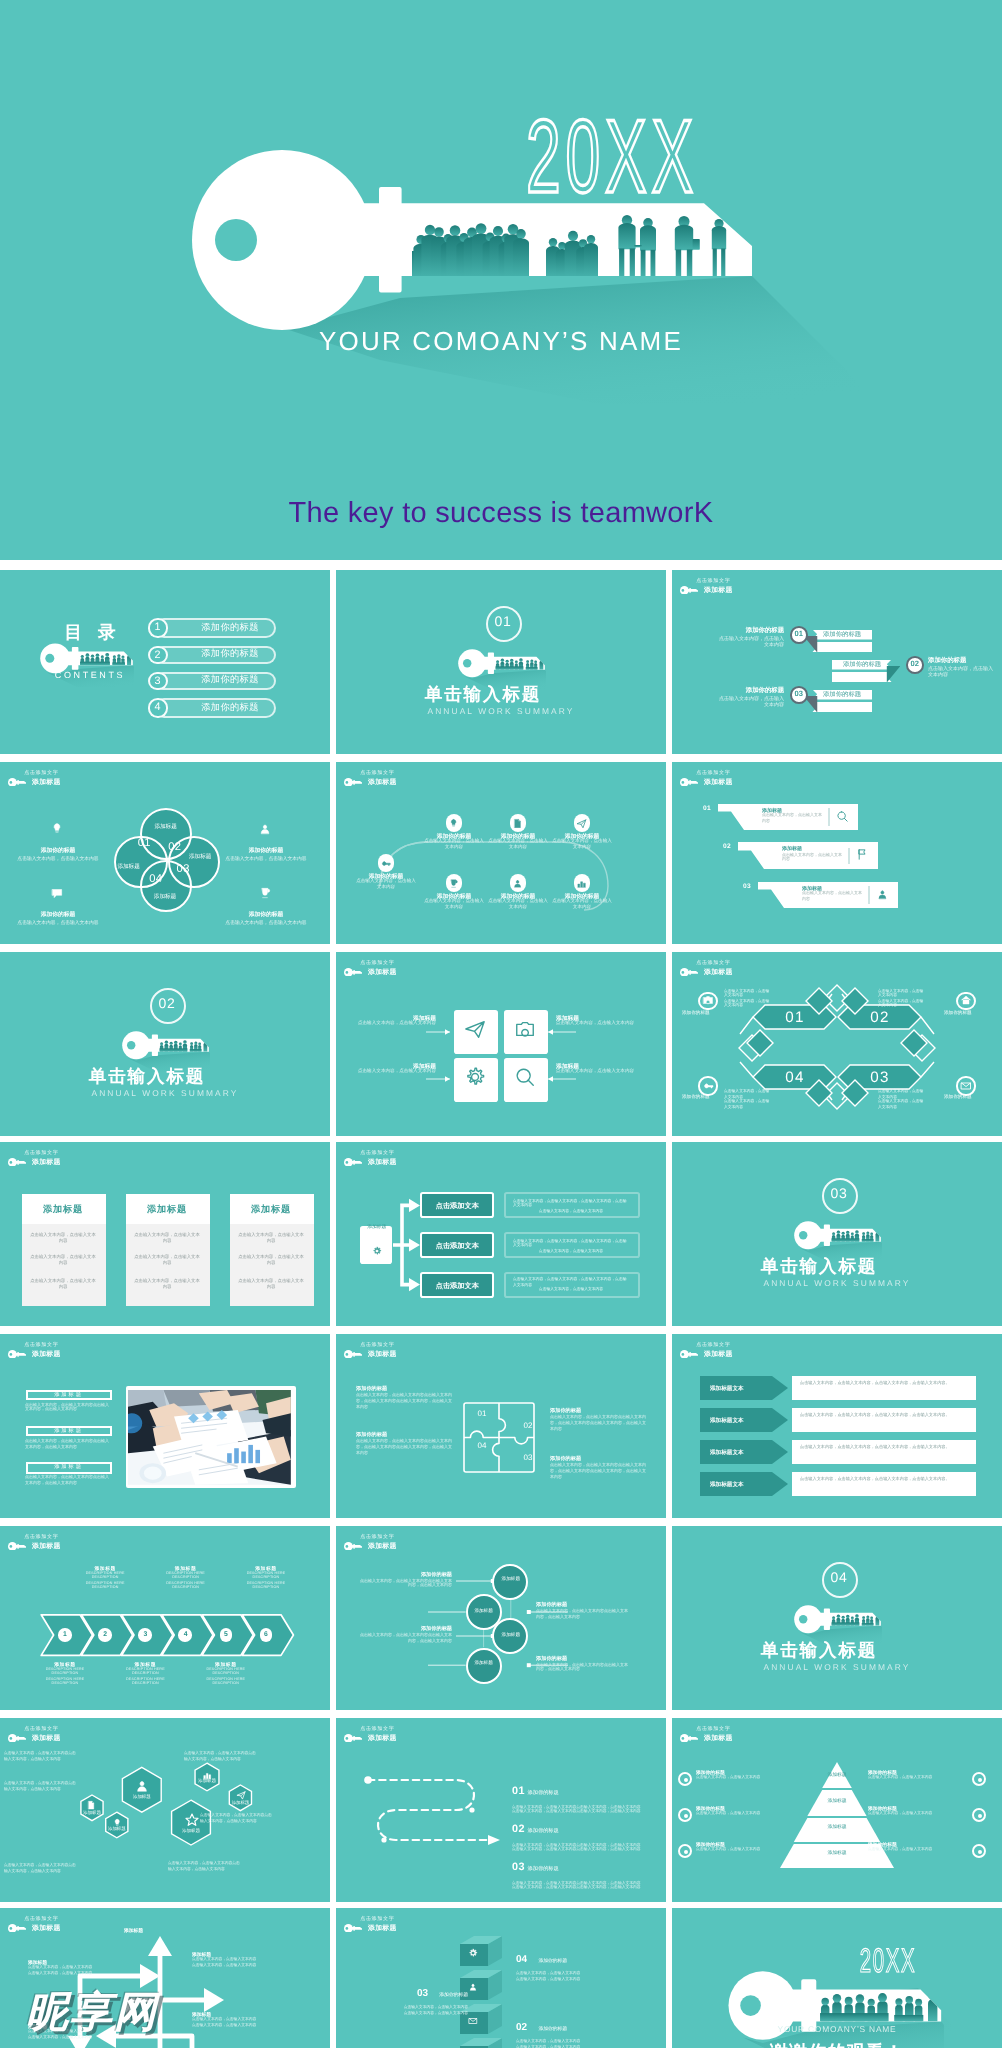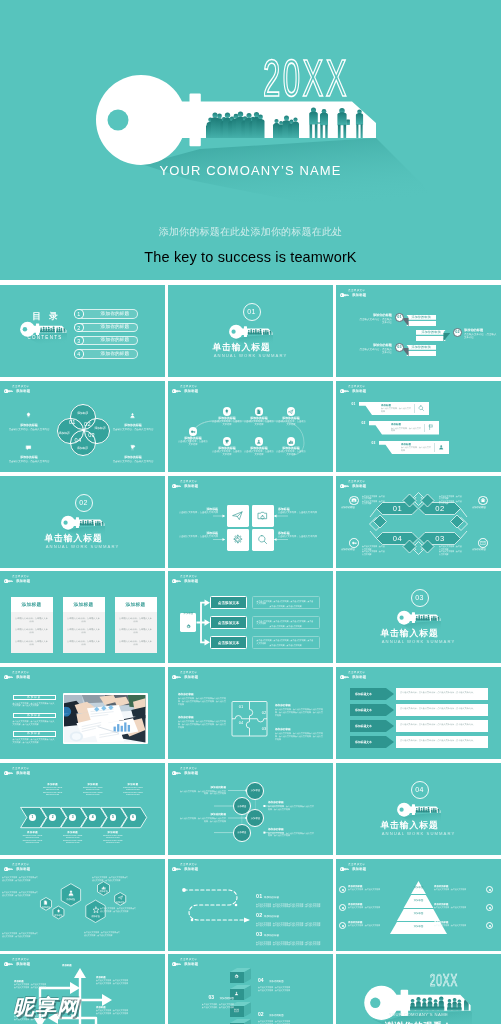--- a/index.html
+++ b/index.html
@@ -10,21 +10,21 @@
   .hero{position:absolute;left:0;top:0;width:501px;height:280px;background:#57c4bd;overflow:hidden;}
   .hero-svg{position:absolute;left:0;top:0;}
   .hero-year-svg{position:absolute;left:0;top:0;}
   .hero-company{position:absolute;left:0;top:164px;width:501px;text-align:center;
     font-size:13px;color:#ffffff;letter-spacing:1.1px;line-height:14px;}
   .hero-title{position:absolute;left:0;top:190px;width:501px;text-align:center;
     font-size:23px;color:#ffffff;font-weight:bold;letter-spacing:1.6px;line-height:24px;}
   .hero-sub{position:absolute;left:0;top:226px;width:501px;text-align:center;
     font-size:10px;color:#cfeceb;letter-spacing:0.2px;line-height:12px;}
   .hero-tag{position:absolute;left:0;top:249px;width:501px;text-align:center;
-    font-size:14.5px;color:#000000;letter-spacing:0.15px;line-height:16px;}
+    font-size:14.5px;color:#4c1d95;letter-spacing:0.15px;line-height:16px;}
   
   .grid{position:absolute;left:0;top:0;width:501px;height:1024px;}
   .slide{position:absolute;background:#57c4bd;overflow:hidden;}
   .slide-inner{position:absolute;left:0;top:0;width:165px;height:92px;
      transform-origin:0 0;}
   
   .minikey{position:absolute;left:3.8px;top:4.5px;width:46px;height:12px;}
   .minikey svg{position:absolute;left:0;top:3px;}
   .mk-t1{position:absolute;left:8.3px;top:0px;font-size:2.5px;color:#ffffff;letter-spacing:0.35px;white-space:nowrap;line-height:2.8px;opacity:.92;}
   .mk-t2{position:absolute;left:12.2px;top:3.5px;font-size:3.4px;color:#ffffff;font-weight:bold;letter-spacing:0.2px;white-space:nowrap;line-height:4px;}
@@ -294,21 +294,20 @@
           <circle cx="359.5" cy="111.80" r="2.30"></circle>
           <path d="M355.90,124.63 L355.90,115.11 C355.90,113.51 358.50,113.01 359.50,113.01 C360.50,113.01 363.10,113.51 363.10,115.11 L363.10,124.63 Z"></path>
           <rect x="356.33" y="124.23" width="2.09" height="14.37"></rect>
           <rect x="360.58" y="124.23" width="2.09" height="14.37"></rect>
         </g>
     </svg>
     <svg class="hero-year-svg" width="501" height="280" viewBox="0 0 501 280">
       <text x="306" y="96" text-anchor="middle" font-family="Liberation Sans, sans-serif" font-size="52" letter-spacing="4" fill="none" stroke="#ffffff" stroke-width="1.7" transform="translate(306,0) scale(0.60,1) translate(-306,0)">20XX</text>
     </svg>
     <div class="hero-company">YOUR COMOANY’S NAME</div>
-    <div class="hero-sub">添加你的标题在此处添加你的标题在此处</div>
     <div class="hero-tag">The key to success is teamworK</div>
   </div>
 
   <div class="grid">
       <div class="slide" style="left:0px;top:285px;width:165px;height:92px">
       <div class="slide-inner" style="transform:scale(1.0000)">
           <div class="ct-left">
       <svg class="sec-key" style="left:19.5px;top:36.2px" width="47" height="26.565217391304344" viewBox="0 0 46 26">
     <defs>
       <linearGradient id="sgk0" x1="0.15" y1="0" x2="0.8" y2="1">

